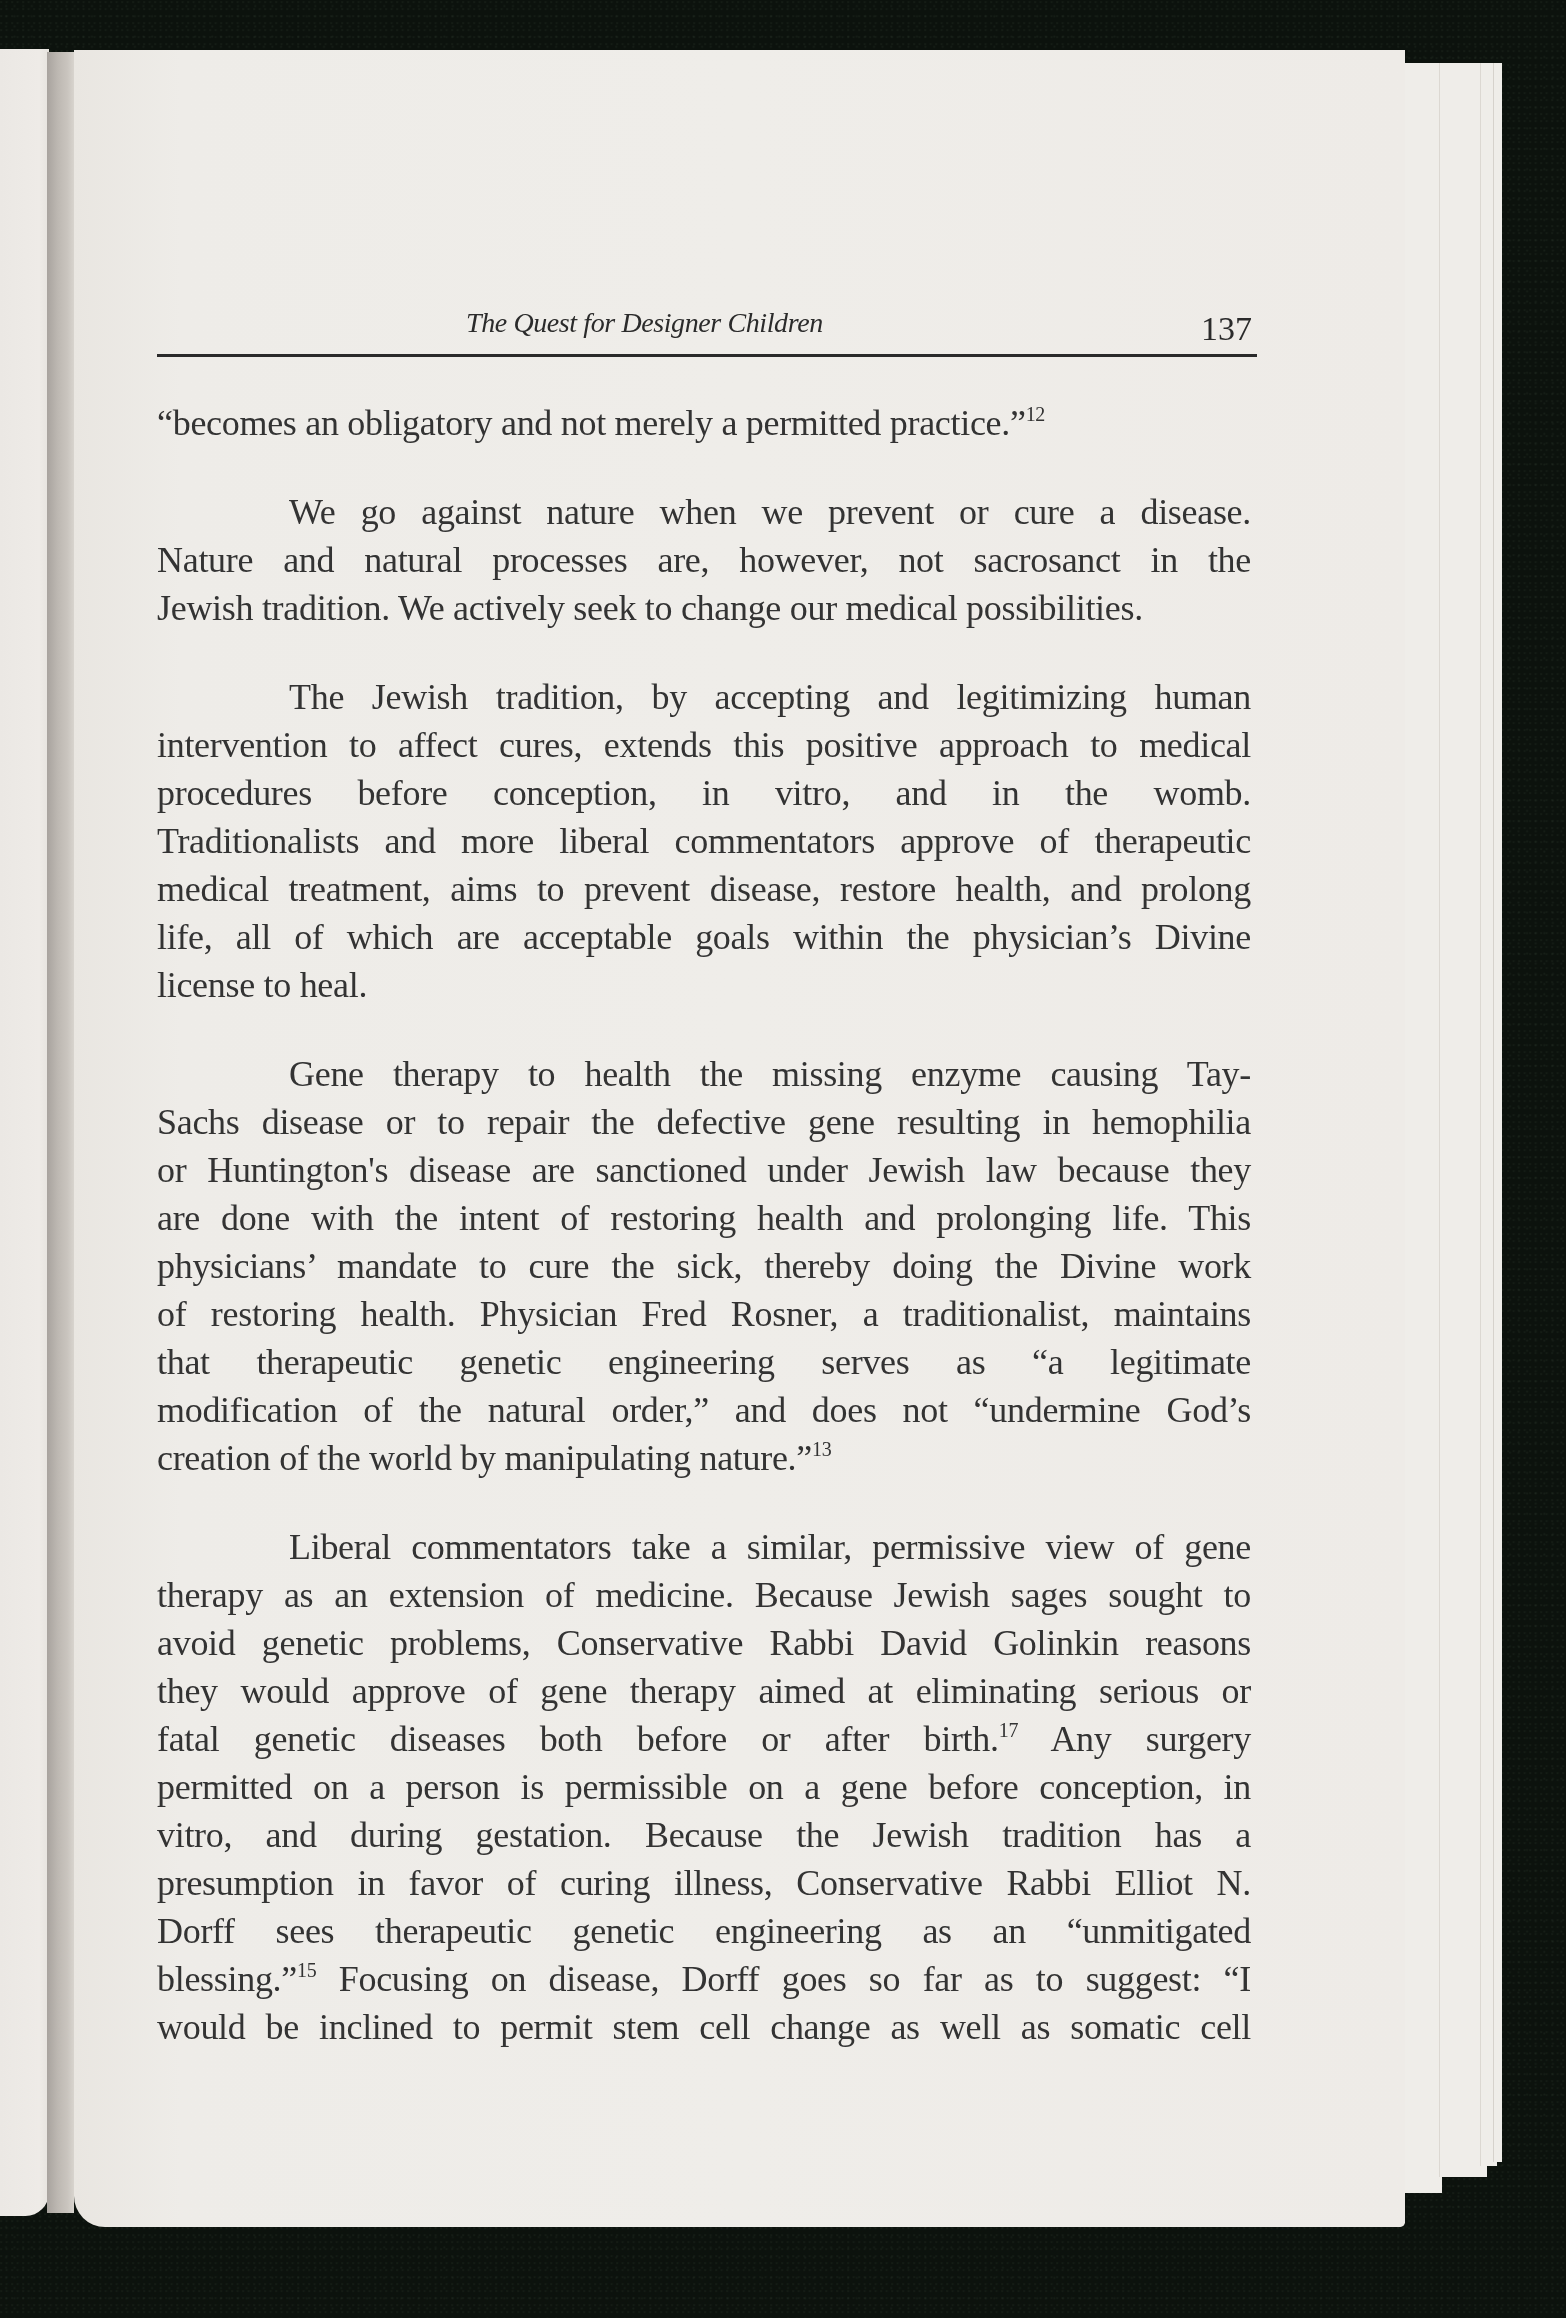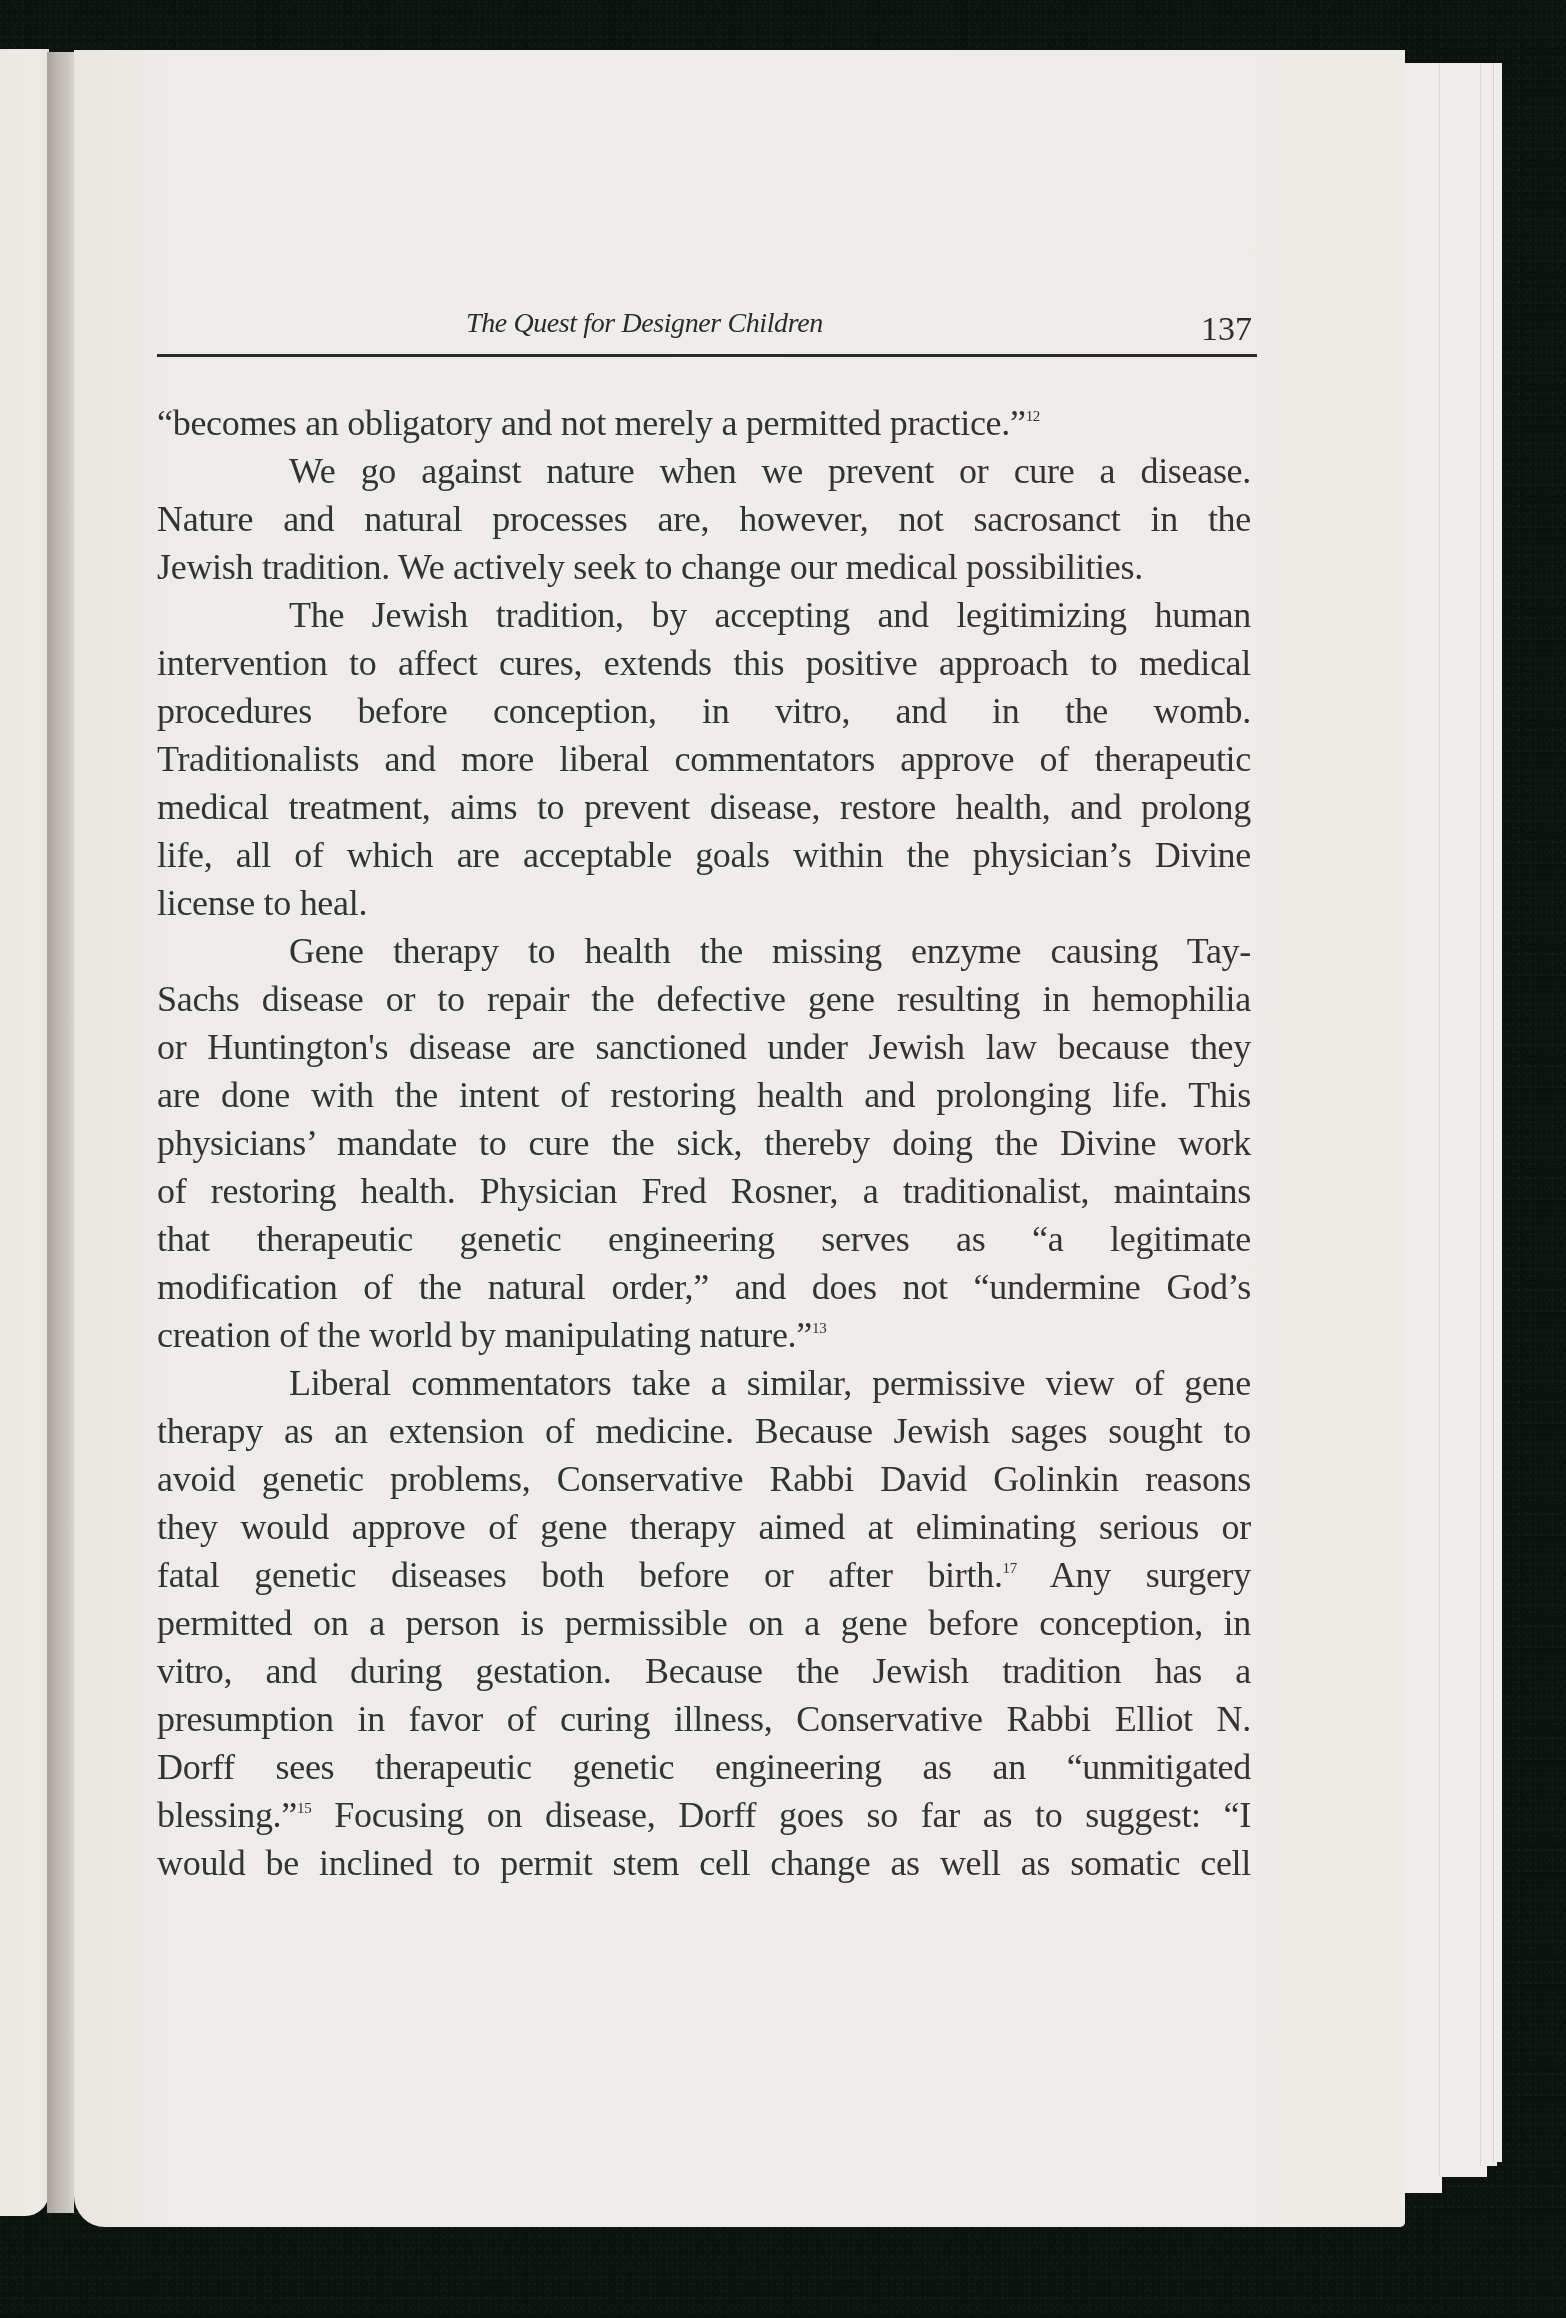--- a/index.html
+++ b/index.html
@@ -107,23 +107,24 @@
       text-align: justify;
       text-align-last: justify;
       white-space: nowrap;
       height: 48px;
     }
     .line.last {
       text-align-last: left;
     }
     .line.indent {
       padding-left: 132px;
+      margin-top: 41px;
     }
     sup {
-      font-size: 15px;
+      font-size: 20px;
       line-height: 0;
       vertical-align: 14px;
     }
   </style>
 </head>
 <body>
 
 <div class="prev-page"></div>
 <div class="gutter"></div>
 <div class="edge edge-1"></div>

